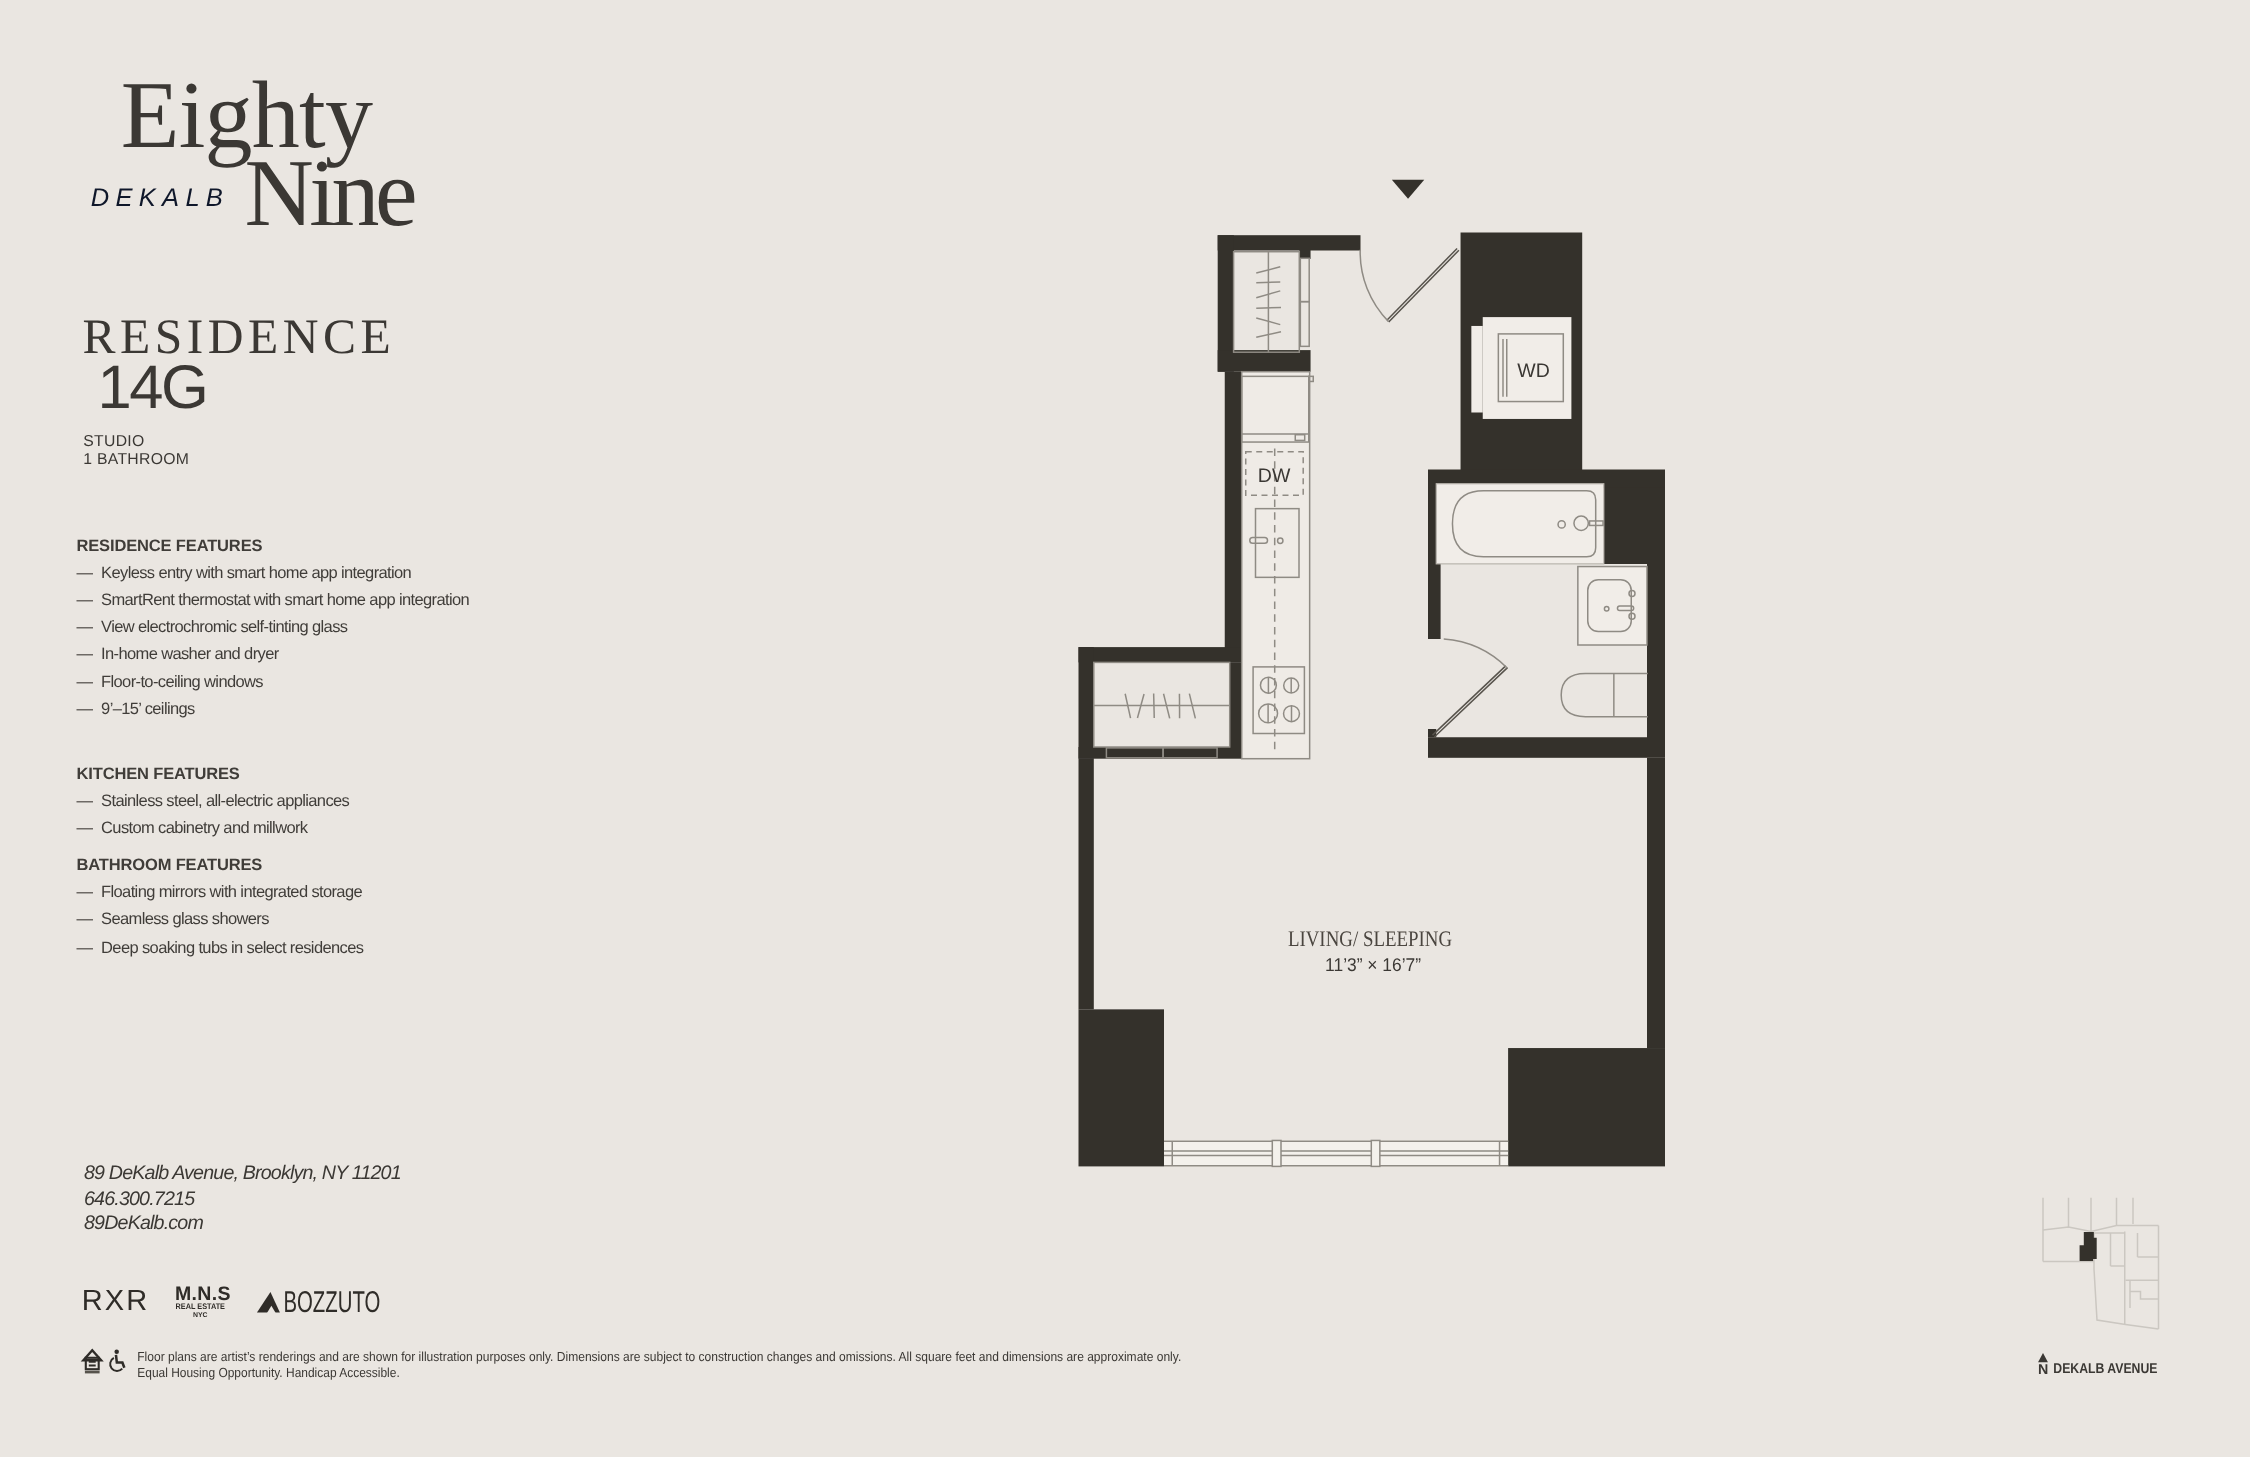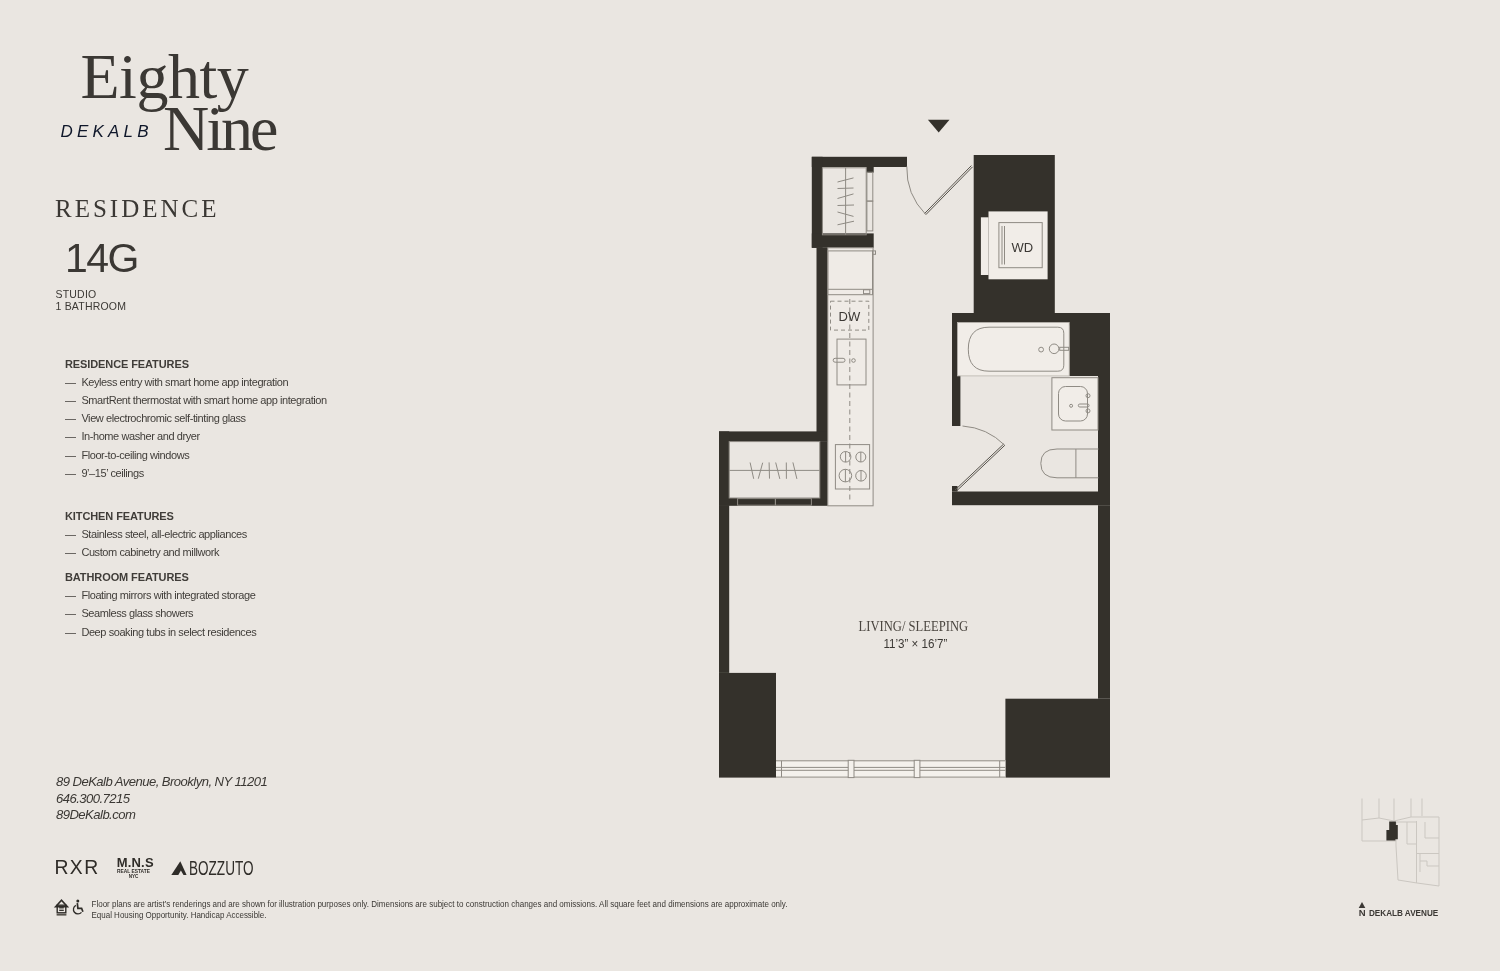--- a/index.html
+++ b/index.html
@@ -17,27 +17,27 @@
 </style>
 </head>
 <body>
 
 <div class="abs serif" style="left:55.5px;top:44.8px;font-size:64px;line-height:64px;letter-spacing:-0.5px;color:#3B3834;margin-left:25px;">Eighty</div>
 
 <div class="abs serif" style="left:163px;top:97px;font-size:64px;line-height:64px;letter-spacing:-3px;color:#3B3834;">Nine</div>
 
 <div class="abs" style="left:60.5px;top:125px;font-size:17px;line-height:14px;letter-spacing:4.2px;color:#0f172a;font-style:italic;">DEKALB</div>
 
-<div class="abs serif" style="left:55px;top:195px;font-size:25px;line-height:27px;letter-spacing:3px;">RESIDENCE</div>
+<div class="abs serif" style="left:55px;top:212px;font-size:33px;line-height:27px;letter-spacing:3px;">RESIDENCE</div>
 
 <div class="abs" style="left:65px;top:242.8px;font-size:41px;line-height:31.5px;letter-spacing:-1.6px;">14G</div>
 
 <div class="abs" style="left:55.5px;top:287.7px;font-size:10.5px;line-height:12px;font-weight:normal;letter-spacing:0.2px;">STUDIO<br>1 BATHROOM</div>
 
-<div class="abs feat" style="left:65px;top:354.6px;">
+<div class="abs feat" style="left:51px;top:354.6px;">
   <div class="hd">RESIDENCE FEATURES</div>
   <div><span class="dash">—</span>Keyless entry with smart home app integration</div>
   <div><span class="dash">—</span>SmartRent thermostat with smart home app integration</div>
   <div><span class="dash">—</span>View electrochromic self-tinting glass</div>
   <div><span class="dash">—</span>In-home washer and dryer</div>
   <div><span class="dash">—</span>Floor-to-ceiling windows</div>
   <div><span class="dash">—</span>9’–15’ ceilings</div>
   <div class="hd" style="margin-top:25px;">KITCHEN FEATURES</div>
   <div><span class="dash">—</span>Stainless steel, all-electric appliances</div>
   <div><span class="dash">—</span>Custom cabinetry and millwork</div>

